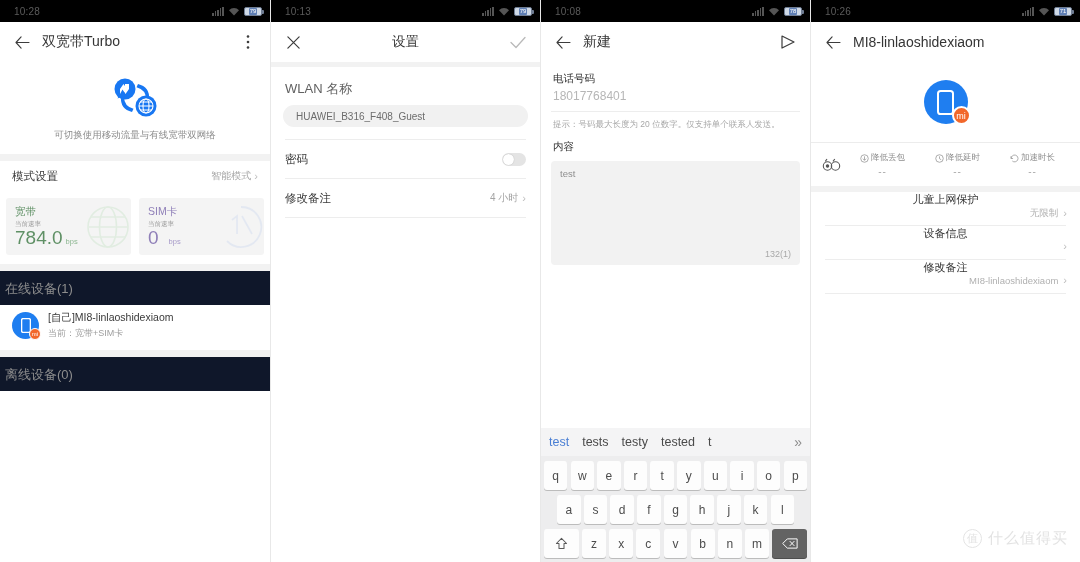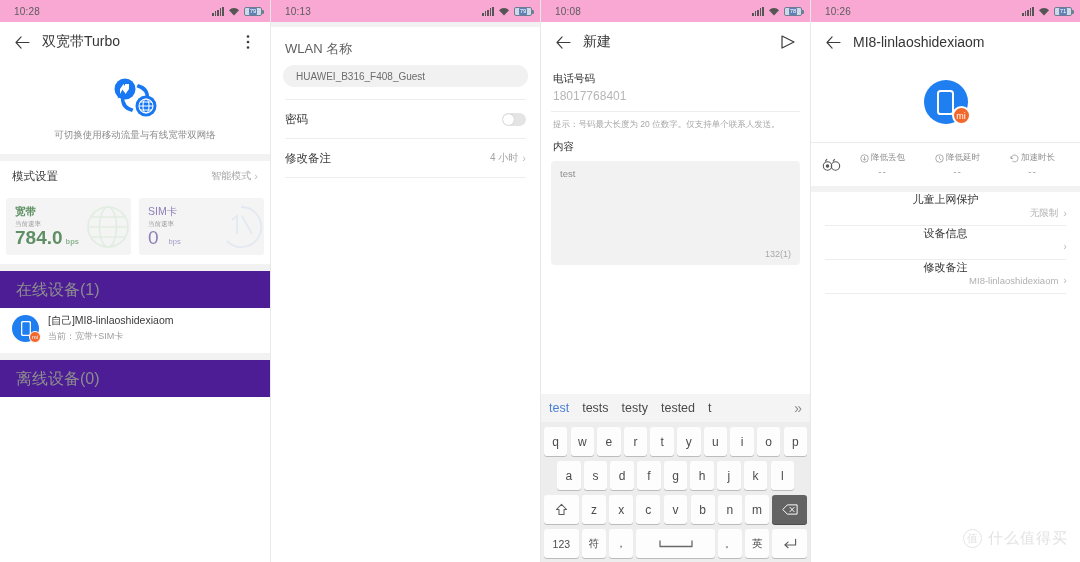--- a/index.html
+++ b/index.html
@@ -10,21 +10,21 @@
     overflow: hidden;
   }
   .screens { display: flex; width: 1080px; height: 562px; }
   .panel { width: 270px; height: 562px; position: relative; background: #ffffff; overflow: hidden; }
   .panel + .panel { border-left: 1px solid #e8e8e8; }
 
   
   .statusbar {
     height: 22px; display: flex; align-items: center;
     justify-content: space-between; padding: 0 8px 0 14px;
-    background: #f9a8d4;
+    background: #000000;
   }
   .sb-time { font-size: 10px; color: #5b5b5b; letter-spacing: .2px; }
   .sb-icons { display: flex; align-items: center; gap: 4px; }
   .ico-signal { display: flex; align-items: flex-end; gap: 1px; height: 9px; }
   .ico-signal i { width: 1.6px; background: #555; display: block; }
   .ico-signal i:nth-child(1) { height: 3px; }
   .ico-signal i:nth-child(2) { height: 4.5px; }
   .ico-signal i:nth-child(3) { height: 6px; }
   .ico-signal i:nth-child(4) { height: 7.5px; }
   .ico-signal i:nth-child(5) { height: 9px; }
@@ -78,26 +78,26 @@
     position: relative; overflow: hidden; padding: 7px 0 0 9px;
   }
   .stat-card .wm {
     position: absolute; right: -4px; top: 2px; opacity: .5;
   }
   .stat-title { font-size: 10.5px; position: relative; z-index: 2; }
   .stat-label { font-size: 6.5px; color: #9a9a9a; margin-top: 1px; position: relative; z-index: 2; }
   .stat-val { font-size: 19px; line-height: 20px; position: relative; z-index: 2;
               display: flex; align-items: baseline; gap: 3px; margin-top: -1px; }
   .stat-unit { font-size: 7.5px; }
-  .card-bb .stat-title, .card-bb .stat-val { color: #5f9065; font-weight: bold; }
+  .card-bb .stat-title, .card-bb .stat-val { color: #5f9065; }
   .card-bb .stat-unit { color: #8fb893; }
   .card-sim .stat-title, .card-sim .stat-val { color: #8f7fb8; }
   .card-sim .stat-unit { color: #a79bc9; }
 
-  .list-label { padding: 9px 16px 7px; font-size: 16px; color: #8d8d8d; background: #4c1d95; }
+  .list-label { padding: 9px 5px 7px; font-size: 13px; color: #8d8d8d; background: #0f172a; }
   .dev-row { display: flex; align-items: center; gap: 9px; padding: 6px 12px 10px; background: #fff; }
   .dev-avatar { position: relative; width: 27px; height: 27px; flex: 0 0 auto; }
   .dev-avatar .circ {
     width: 27px; height: 27px; border-radius: 50%; background: #1f7ef0;
     display: flex; align-items: center; justify-content: center;
   }
   .dev-avatar .badge {
     position: absolute; right: -2px; bottom: -1px; width: 12px; height: 12px;
     border-radius: 50%; background: #f2672a; border: 1.5px solid #fff;
     display: flex; align-items: center; justify-content: center;
@@ -341,20 +341,34 @@
           <svg width="12" height="9" viewBox="0 0 12 9">
               <path d="M6 8.6 L1 3.2 A7 7 0 0 1 11 3.2 Z" fill="#555"></path>
             </svg>
         </span>
         <span class="ico-batt">
           <span class="batt-txt">79</span>
         </span>
       </div>
     </div>
 
+    <div class="appbar">
+      <div class="icon-btn">
+        <svg width="15" height="15" viewBox="0 0 16 16">
+            <path d="M2 2 L14 14 M14 2 L2 14" stroke="#3c3c3c" stroke-width="1.3" stroke-linecap="round"></path>
+          </svg>
+      </div>
+      <div class="title centered">设置</div>
+      <div class="spacer"></div>
+      <div class="icon-btn">
+        <svg width="16" height="13" viewBox="0 0 16 13">
+            <path d="M1 6.5 L6 11.5 L15 1.5" stroke="#b9b9b9" stroke-width="1.3" fill="none" stroke-linecap="round" stroke-linejoin="round"></path>
+          </svg>
+      </div>
+    </div>
     <div class="gap" style="height:5px"></div>
 
     <div class="field-label">WLAN 名称</div>
     <div class="field-pill">HUAWEI_B316_F408_Guest</div>
     <div class="inset-div" style="margin-top:12px"></div>
 
     <div class="row">
       <span>密码</span>
       <span class="toggle"></span>
     </div>
@@ -467,37 +481,20 @@
         <span class="key">n</span>
         <span class="key">m</span>
         <span class="key wide dark">
           <svg width="16" height="11" viewBox="0 0 18 12">
               <path d="M6 0.8 H17 V11.2 H6 L0.8 6 Z" fill="#fff" fill-opacity="0" stroke="#fff" stroke-width="1.1" stroke-linejoin="round"></path>
               <path d="M9 3.6 L13.6 8.4 M13.6 3.6 L9 8.4" stroke="#fff" stroke-width="1.1" stroke-linecap="round"></path>
             </svg>
         </span>
       </div>
 
-      <div class="kb-row">
-        <span class="key wide small">123</span>
-        <span class="key small">符</span>
-        <span class="key small">，</span>
-        <span class="key space">
-          <svg width="34" height="8" viewBox="0 0 34 8">
-              <path d="M1 1 V6.5 H33 V1" fill="none" stroke="#6a6a6a" stroke-width="1.3" stroke-linecap="round" stroke-linejoin="round"></path>
-            </svg>
-        </span>
-        <span class="key small">。</span>
-        <span class="key small">英</span>
-        <span class="key wide">
-          <svg width="15" height="12" viewBox="0 0 16 12">
-              <path d="M14.5 1 V7 H3.5 M6.5 4 L3 7 L6.5 10" fill="none" stroke="#5a5a5a" stroke-width="1.2" stroke-linecap="round" stroke-linejoin="round"></path>
-            </svg>
-        </span>
-      </div>
     </div>
   </div>
 
   <div class="panel">
     <div class="statusbar">
       <div class="sb-time">10:26</div>
       <div class="sb-icons">
         <span class="ico-signal">
             <i></i>
             <i></i>

